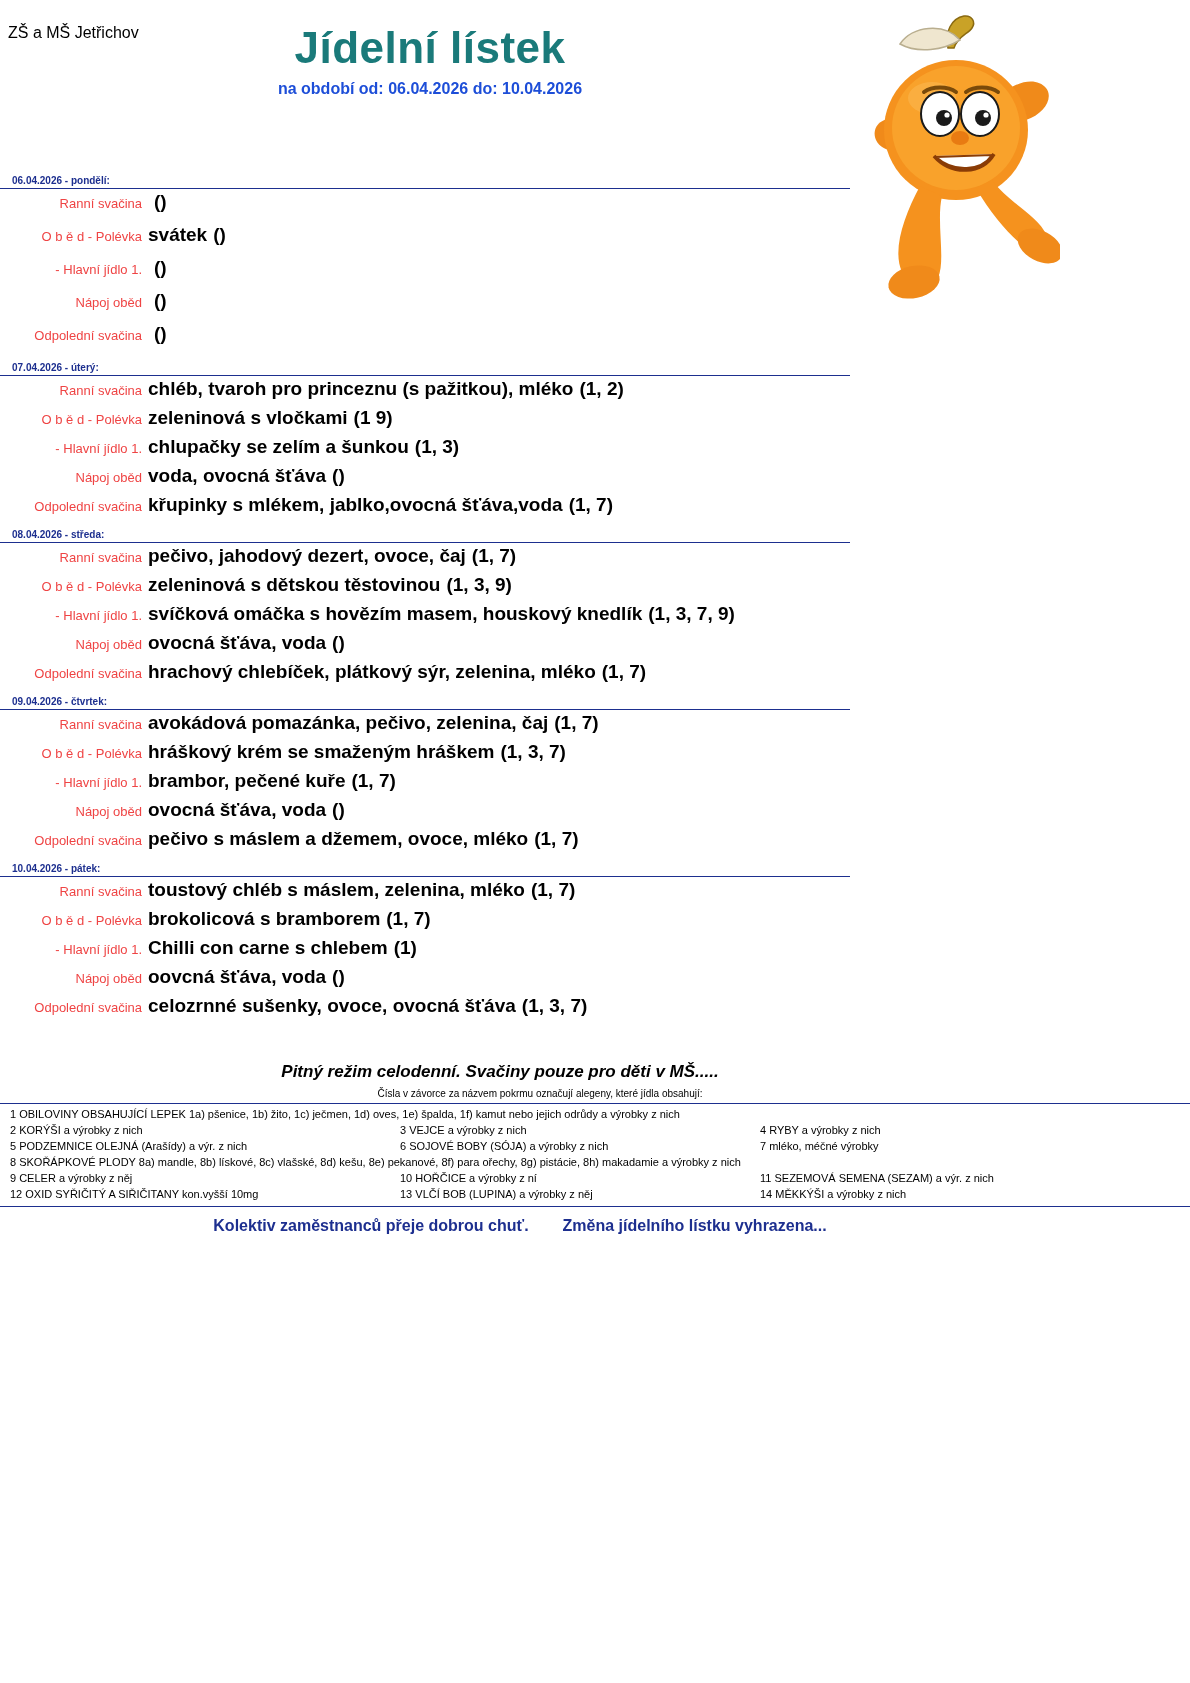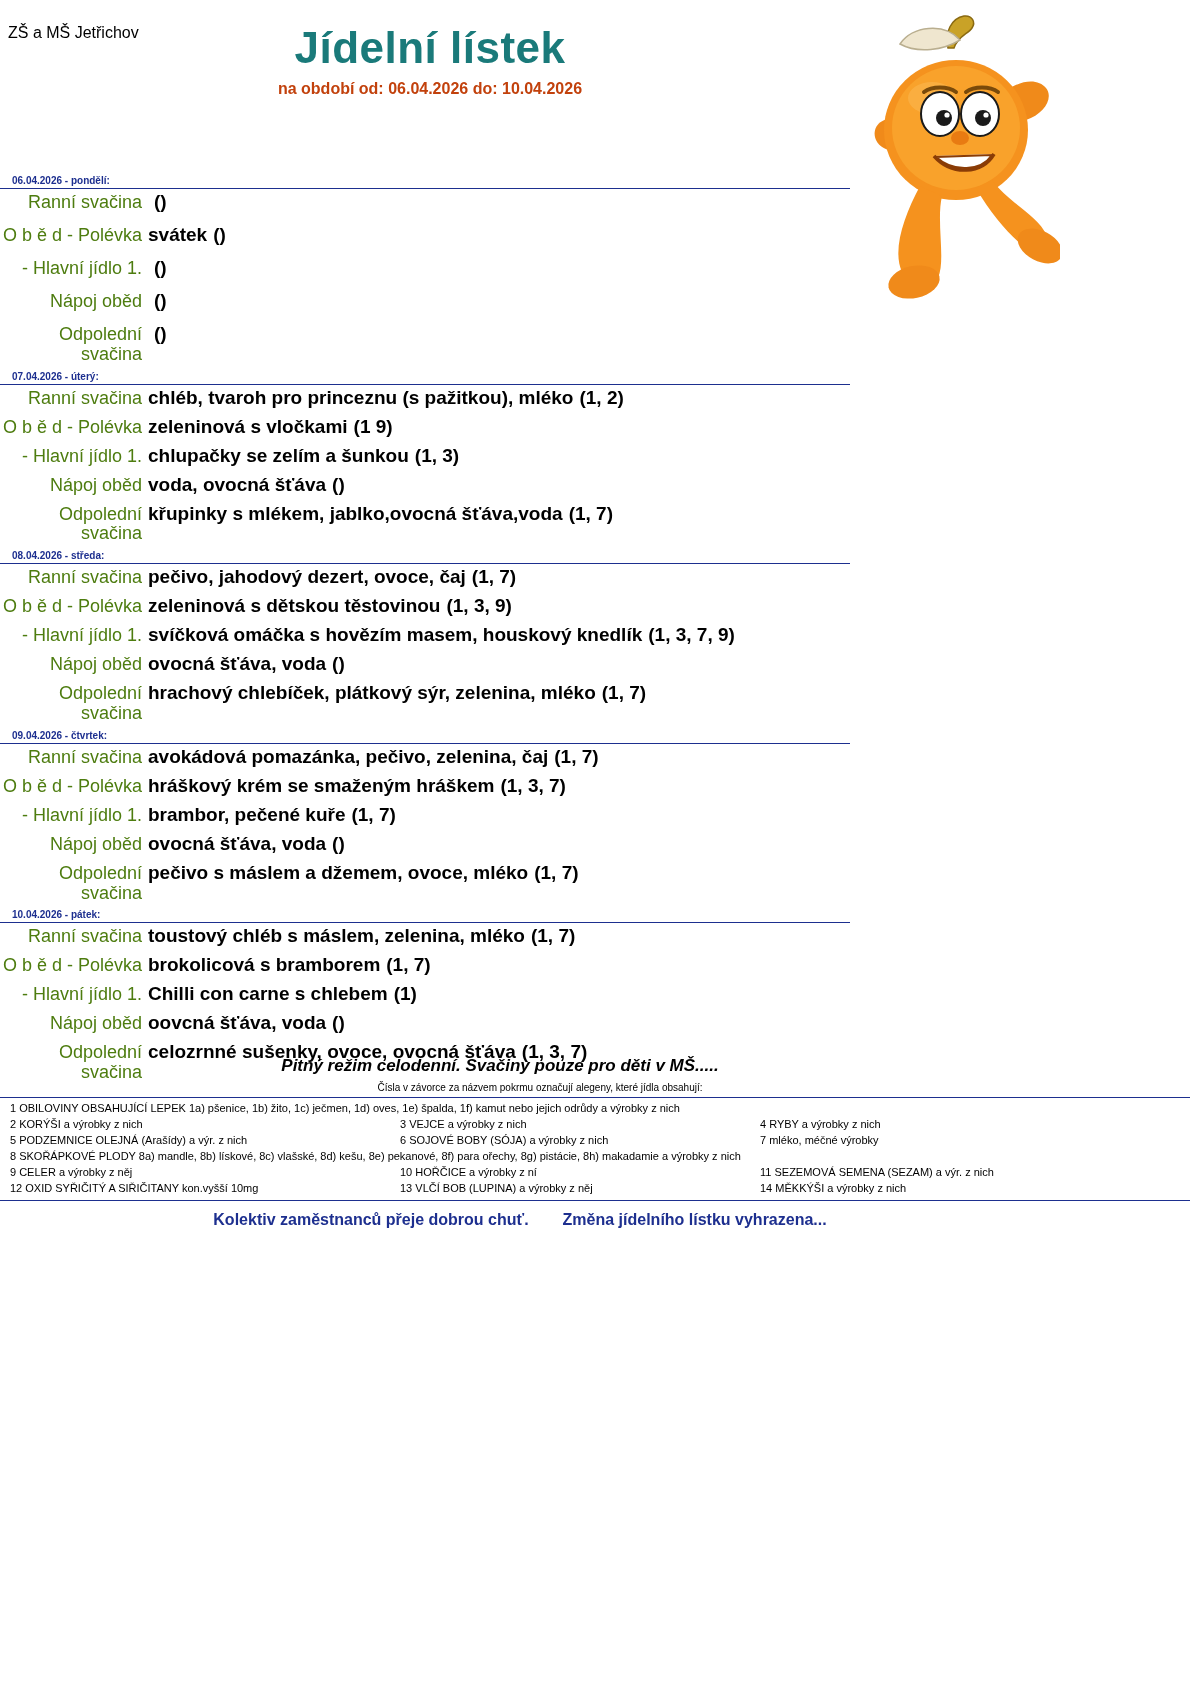--- a/index.html
+++ b/index.html
@@ -44,21 +44,21 @@
     font-size: 44px;
     font-weight: bold;
     color: #1a7a7a;
     letter-spacing: 0.5px;
     line-height: 1.1;
   }
   .subtitle {
     margin-top: 8px;
     font-size: 16px;
     font-weight: bold;
-    color: #c2410c;
+    color: #1d4ed8;
   }
 
   
   .mascot {
     position: absolute;
     right: 130px;
     top: 10px;
     width: 220px;
     height: 330px;
   }
@@ -86,22 +86,22 @@
   }
   .meal-row {
     display: flex;
     align-items: baseline;
     min-height: 29px;
   }
   .meal-label {
     width: 148px;
     min-width: 148px;
     text-align: right;
-    font-size: 18px;
-    color: #4d7c0f;
+    font-size: 13px;
+    color: #ef4444;
     padding-right: 6px;
     box-sizing: border-box;
     line-height: 1.1;
   }
   .meal-text {
     font-size: 19px;
     font-weight: bold;
     color: #000;
     line-height: 1.15;
   }
@@ -110,21 +110,21 @@
     padding-left: 6px;
   }
 
   
   .day-block.first .meal-row { min-height: 33px; }
 
   
   .footer {
     position: absolute;
     left: 0;
-    bottom: 24px;
+    bottom: 18px;
     width: 1190px;
   }
   .pitny {
     text-align: center;
     font-size: 17px;
     font-style: italic;
     font-weight: bold;
     color: #000;
     margin-bottom: 6px;
     padding-right: 190px;

